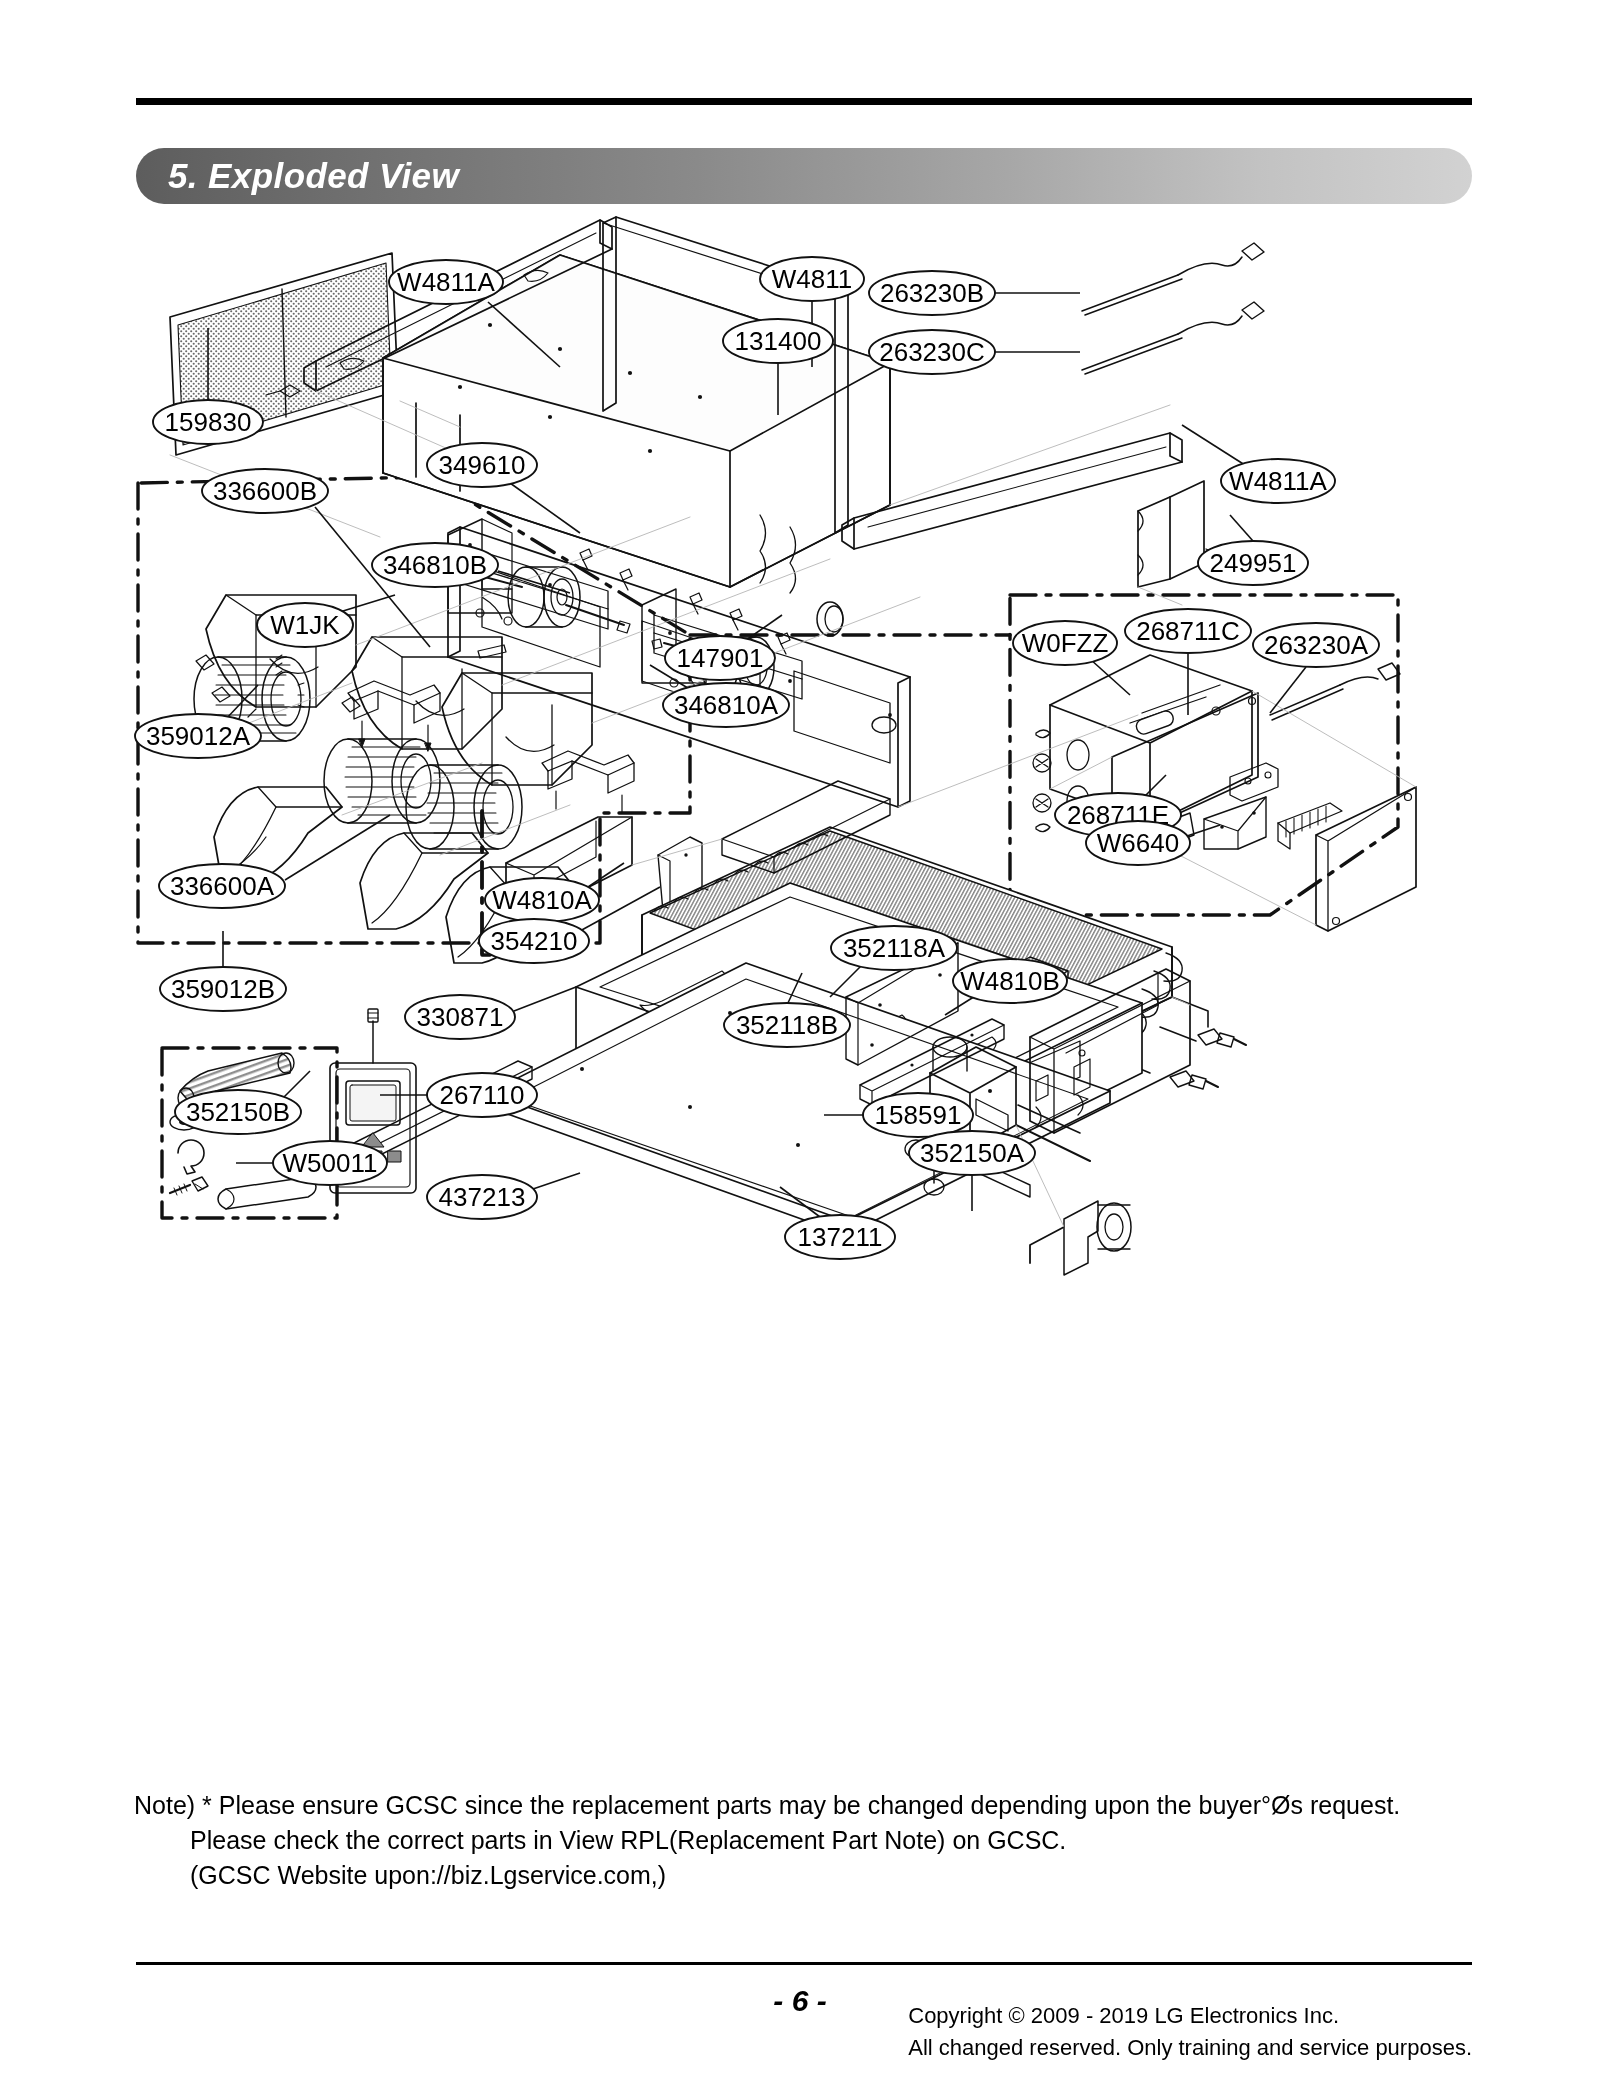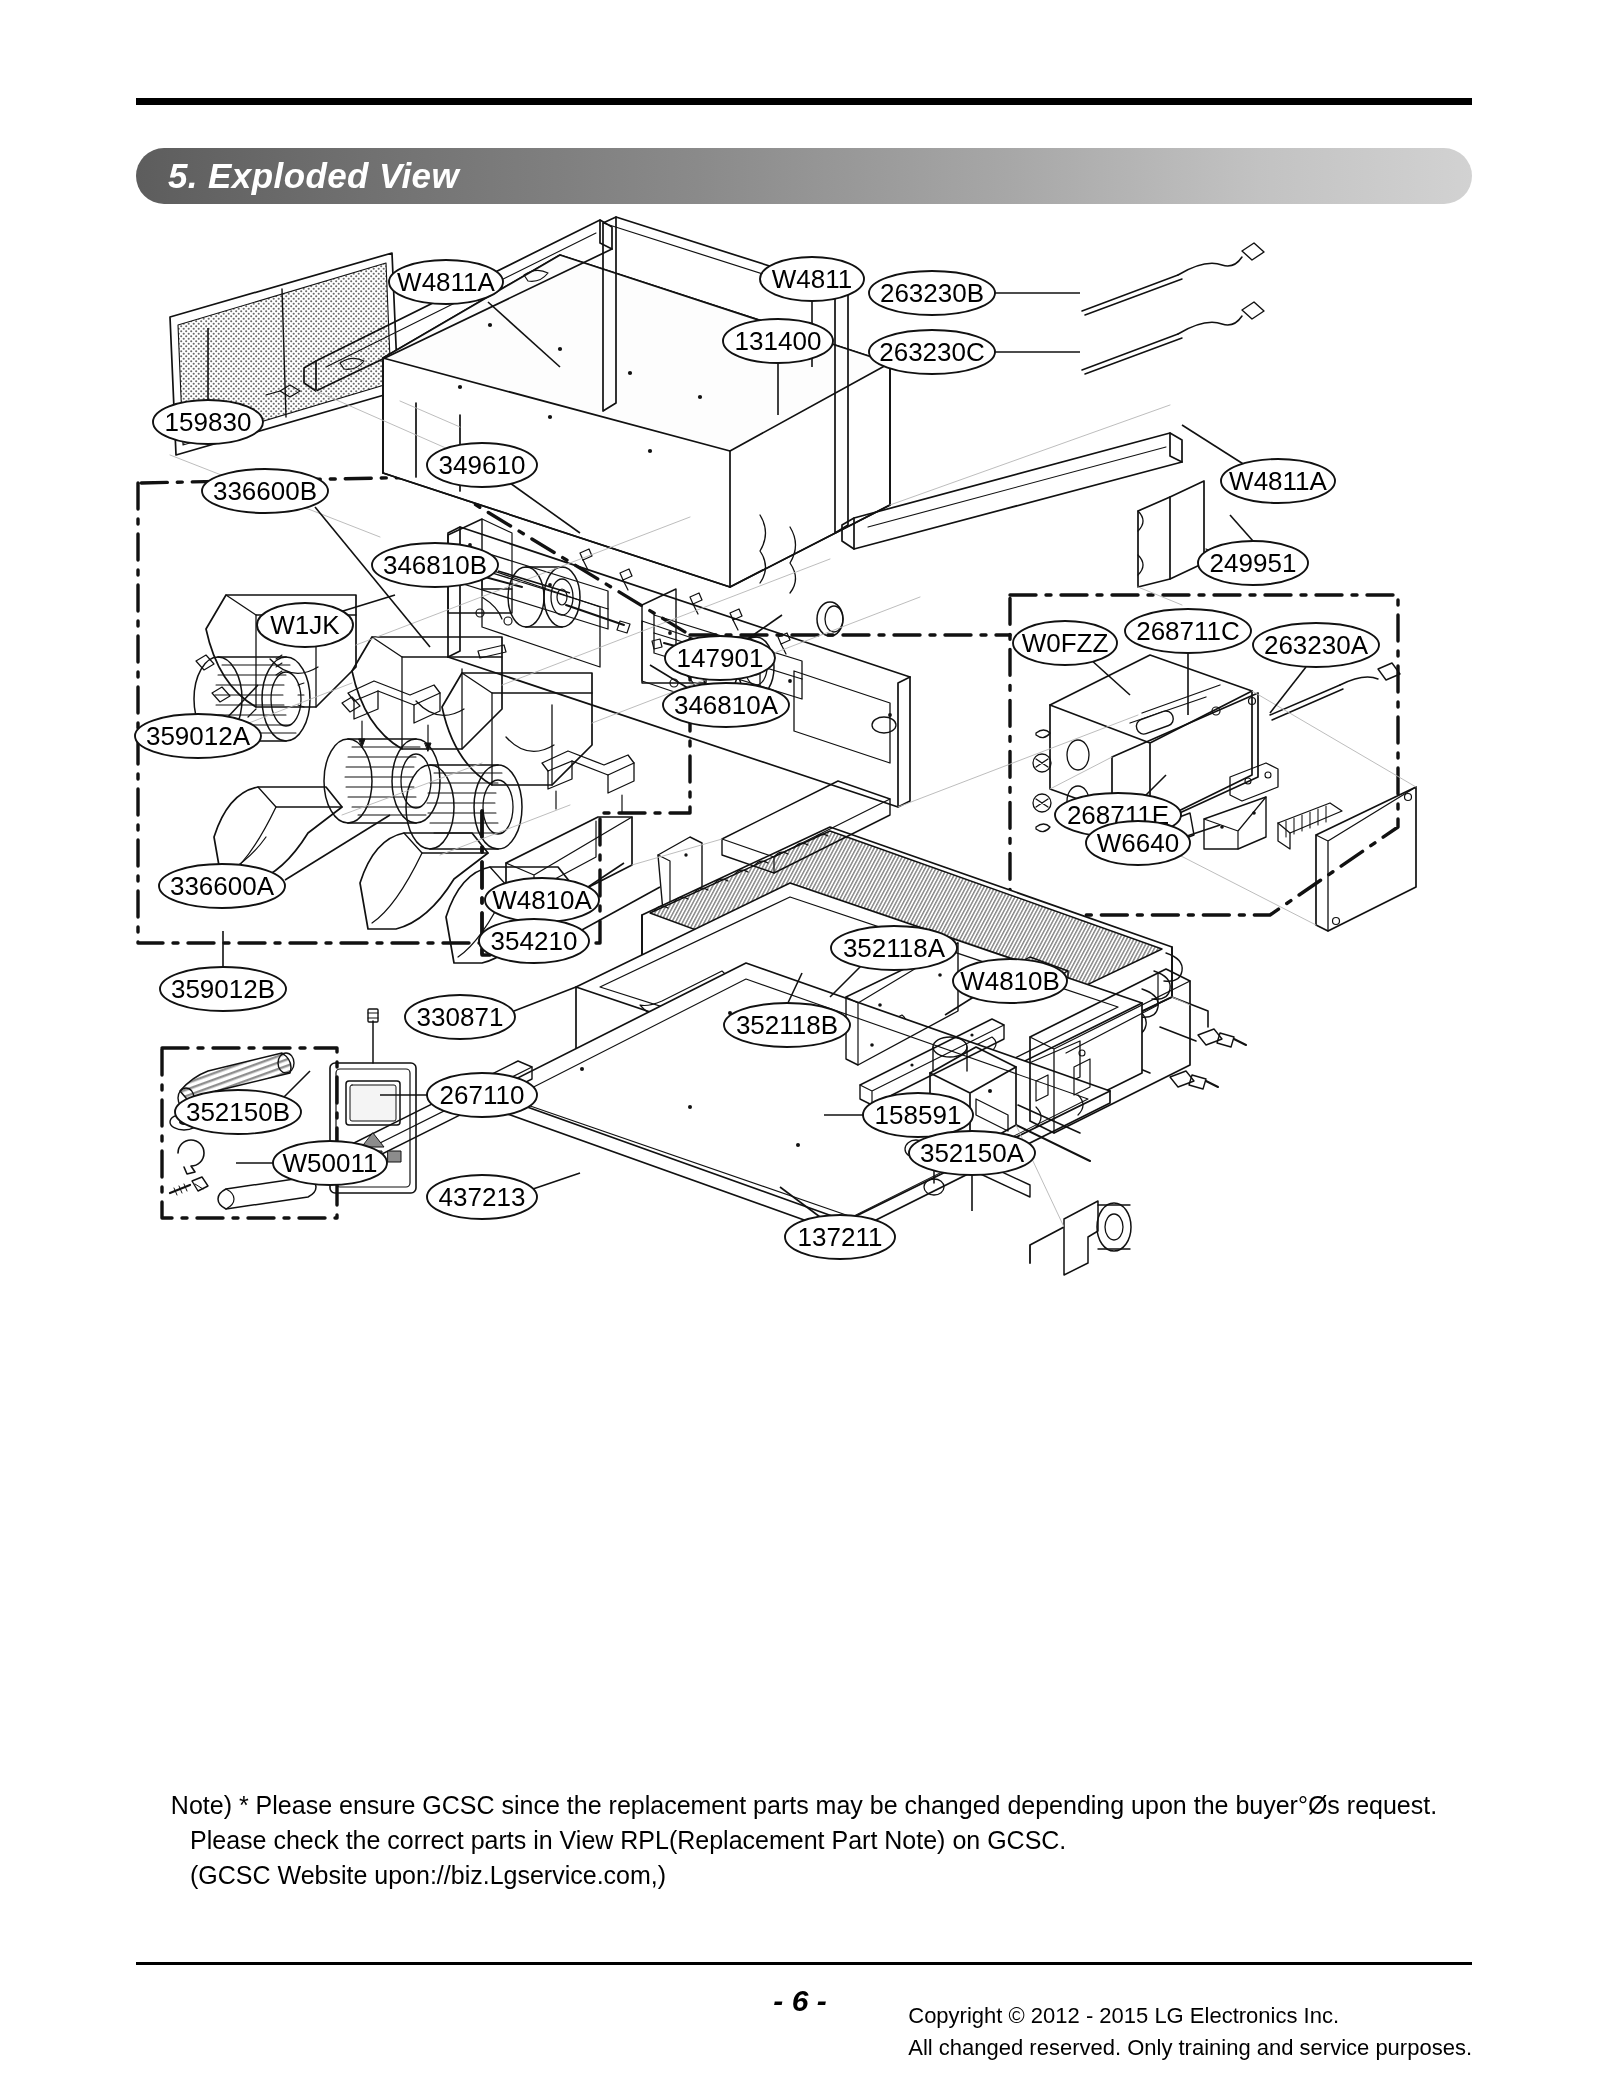--- a/index.html
+++ b/index.html
@@ -69,21 +69,21 @@
   
   .note-block {
     position: absolute;
     left: 134px;
     top: 1788px;
     width: 1340px;
     font-size: 25px;
     line-height: 1.40;
     color: #000;
   }
-  .note-line-1 { white-space: nowrap; text-align: center; }
+  .note-line-1 { white-space: nowrap; }
   .note-line-2, .note-line-3 {
     padding-left: 56px;
     white-space: nowrap;
   }
 
   
   .footer-rule {
     position: absolute;
     left: 136px;
     top: 1962px;
@@ -867,17 +867,17 @@
 
   <div class="note-block">
     <div class="note-line-1">Note) * Please ensure GCSC since the replacement parts may be changed depending upon the buyer°Øs request.</div>
     <div class="note-line-2">Please check  the correct parts in View RPL(Replacement Part Note) on GCSC.</div>
     <div class="note-line-3">(GCSC Website  upon://biz.Lgservice.com,)</div>
   </div>
 
   <div class="footer-rule"></div>
   <div class="page-number">- 6 -</div>
   <div class="copyright">
-    <div>Copyright © 2012 - 2015 LG Electronics Inc.</div>
+    <div>Copyright © 2009 - 2019 LG Electronics Inc.</div>
     <div>All changed reserved. Only training and service purposes.</div>
   </div>
 
 </div>
 
 </body></html>

